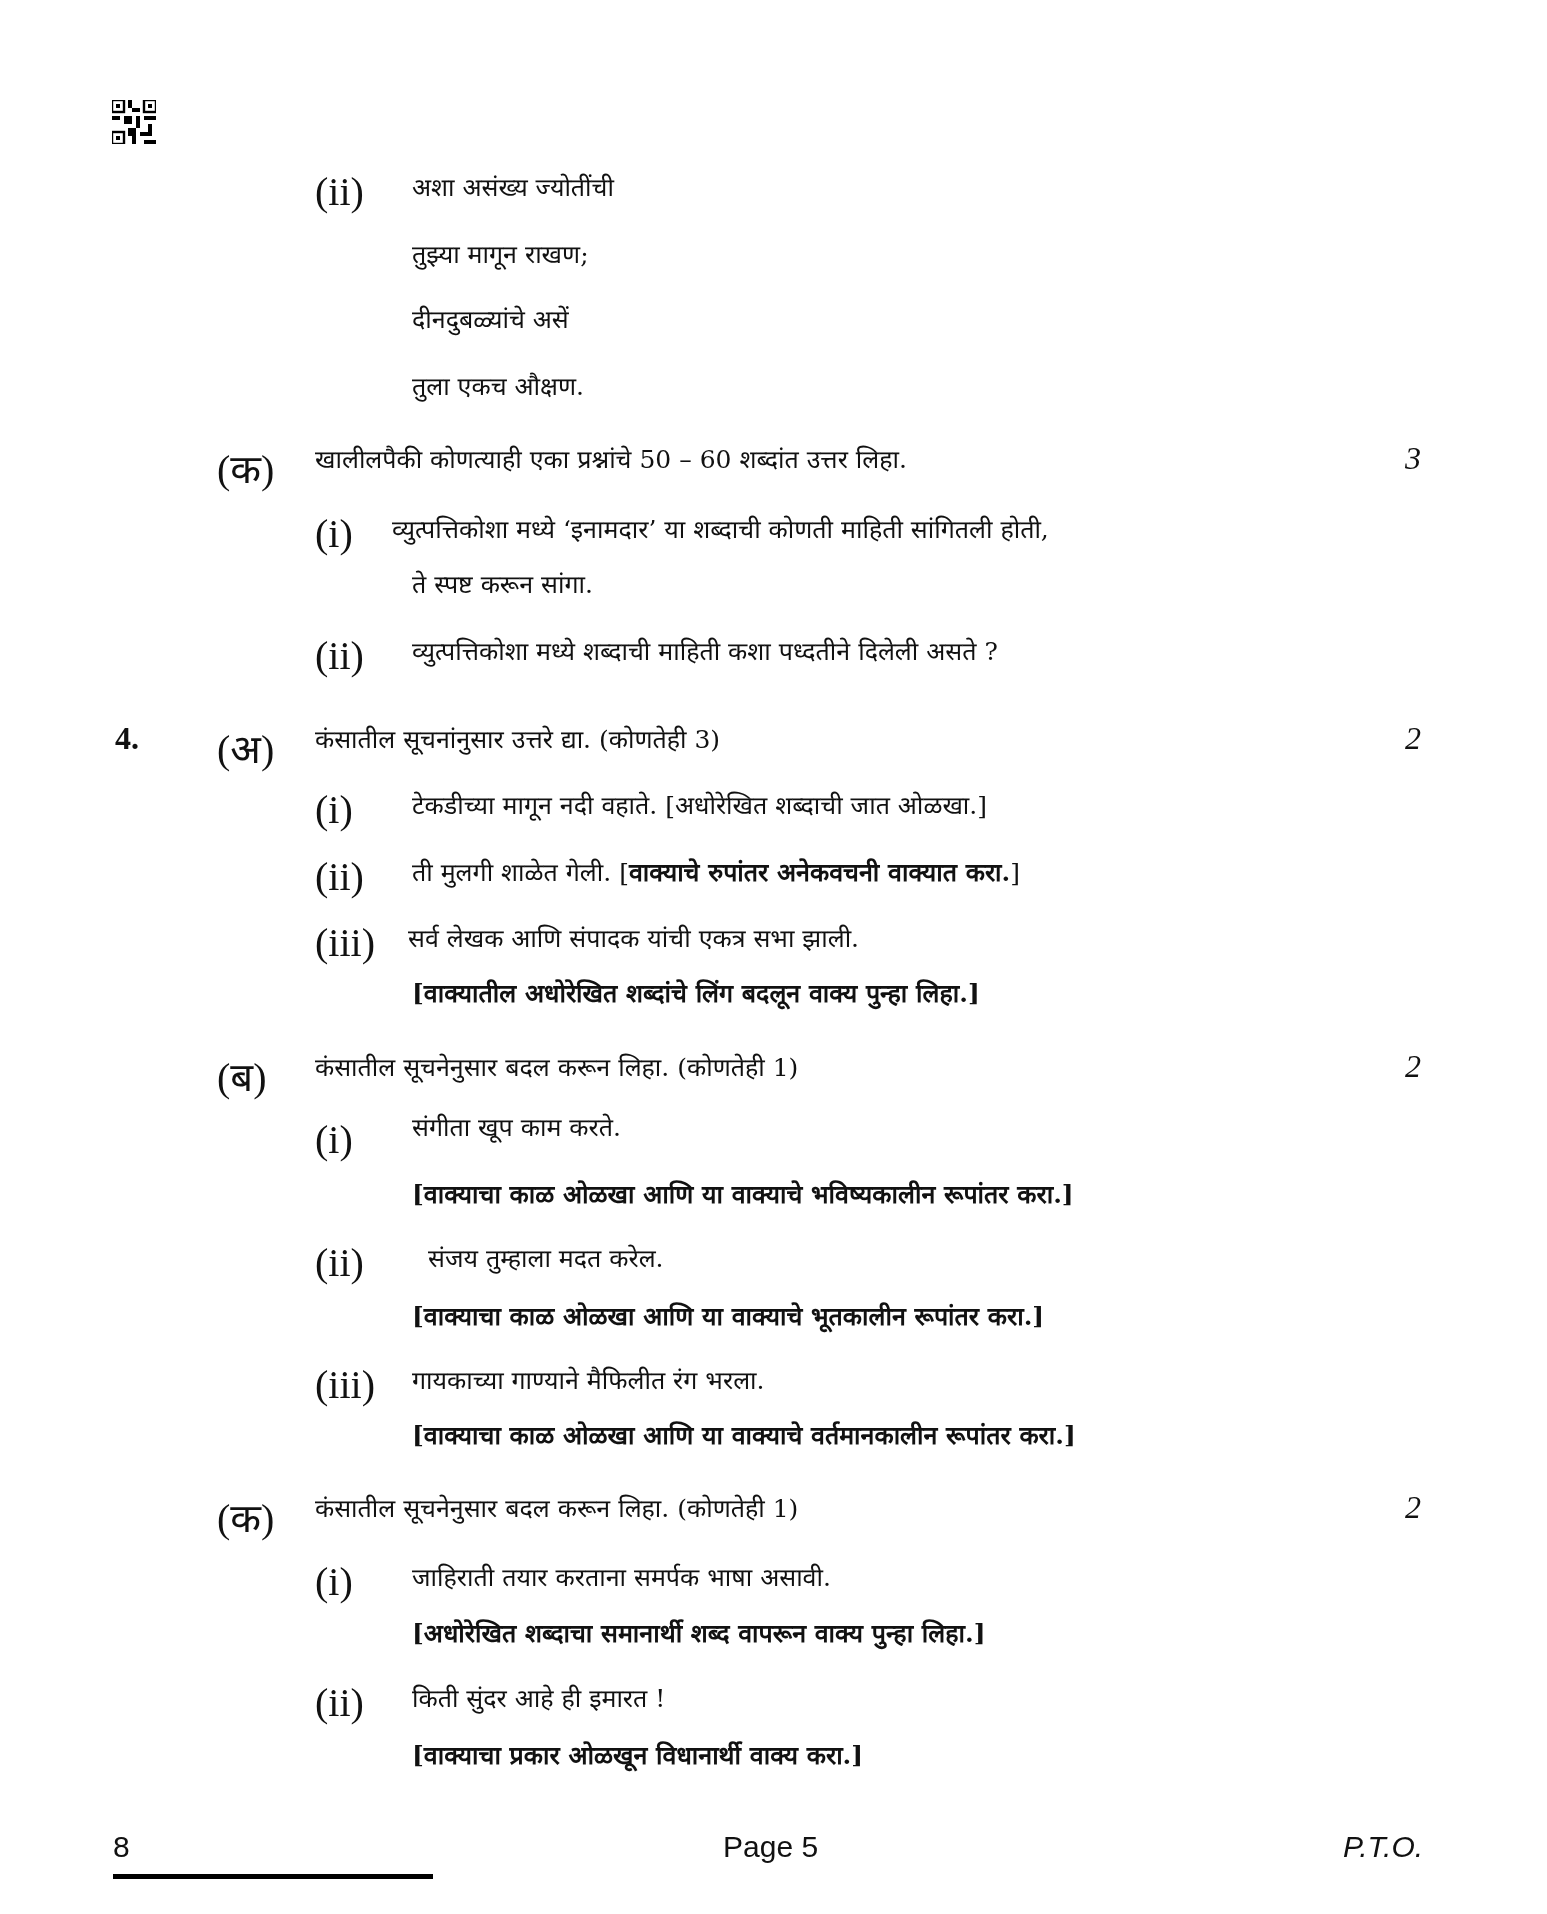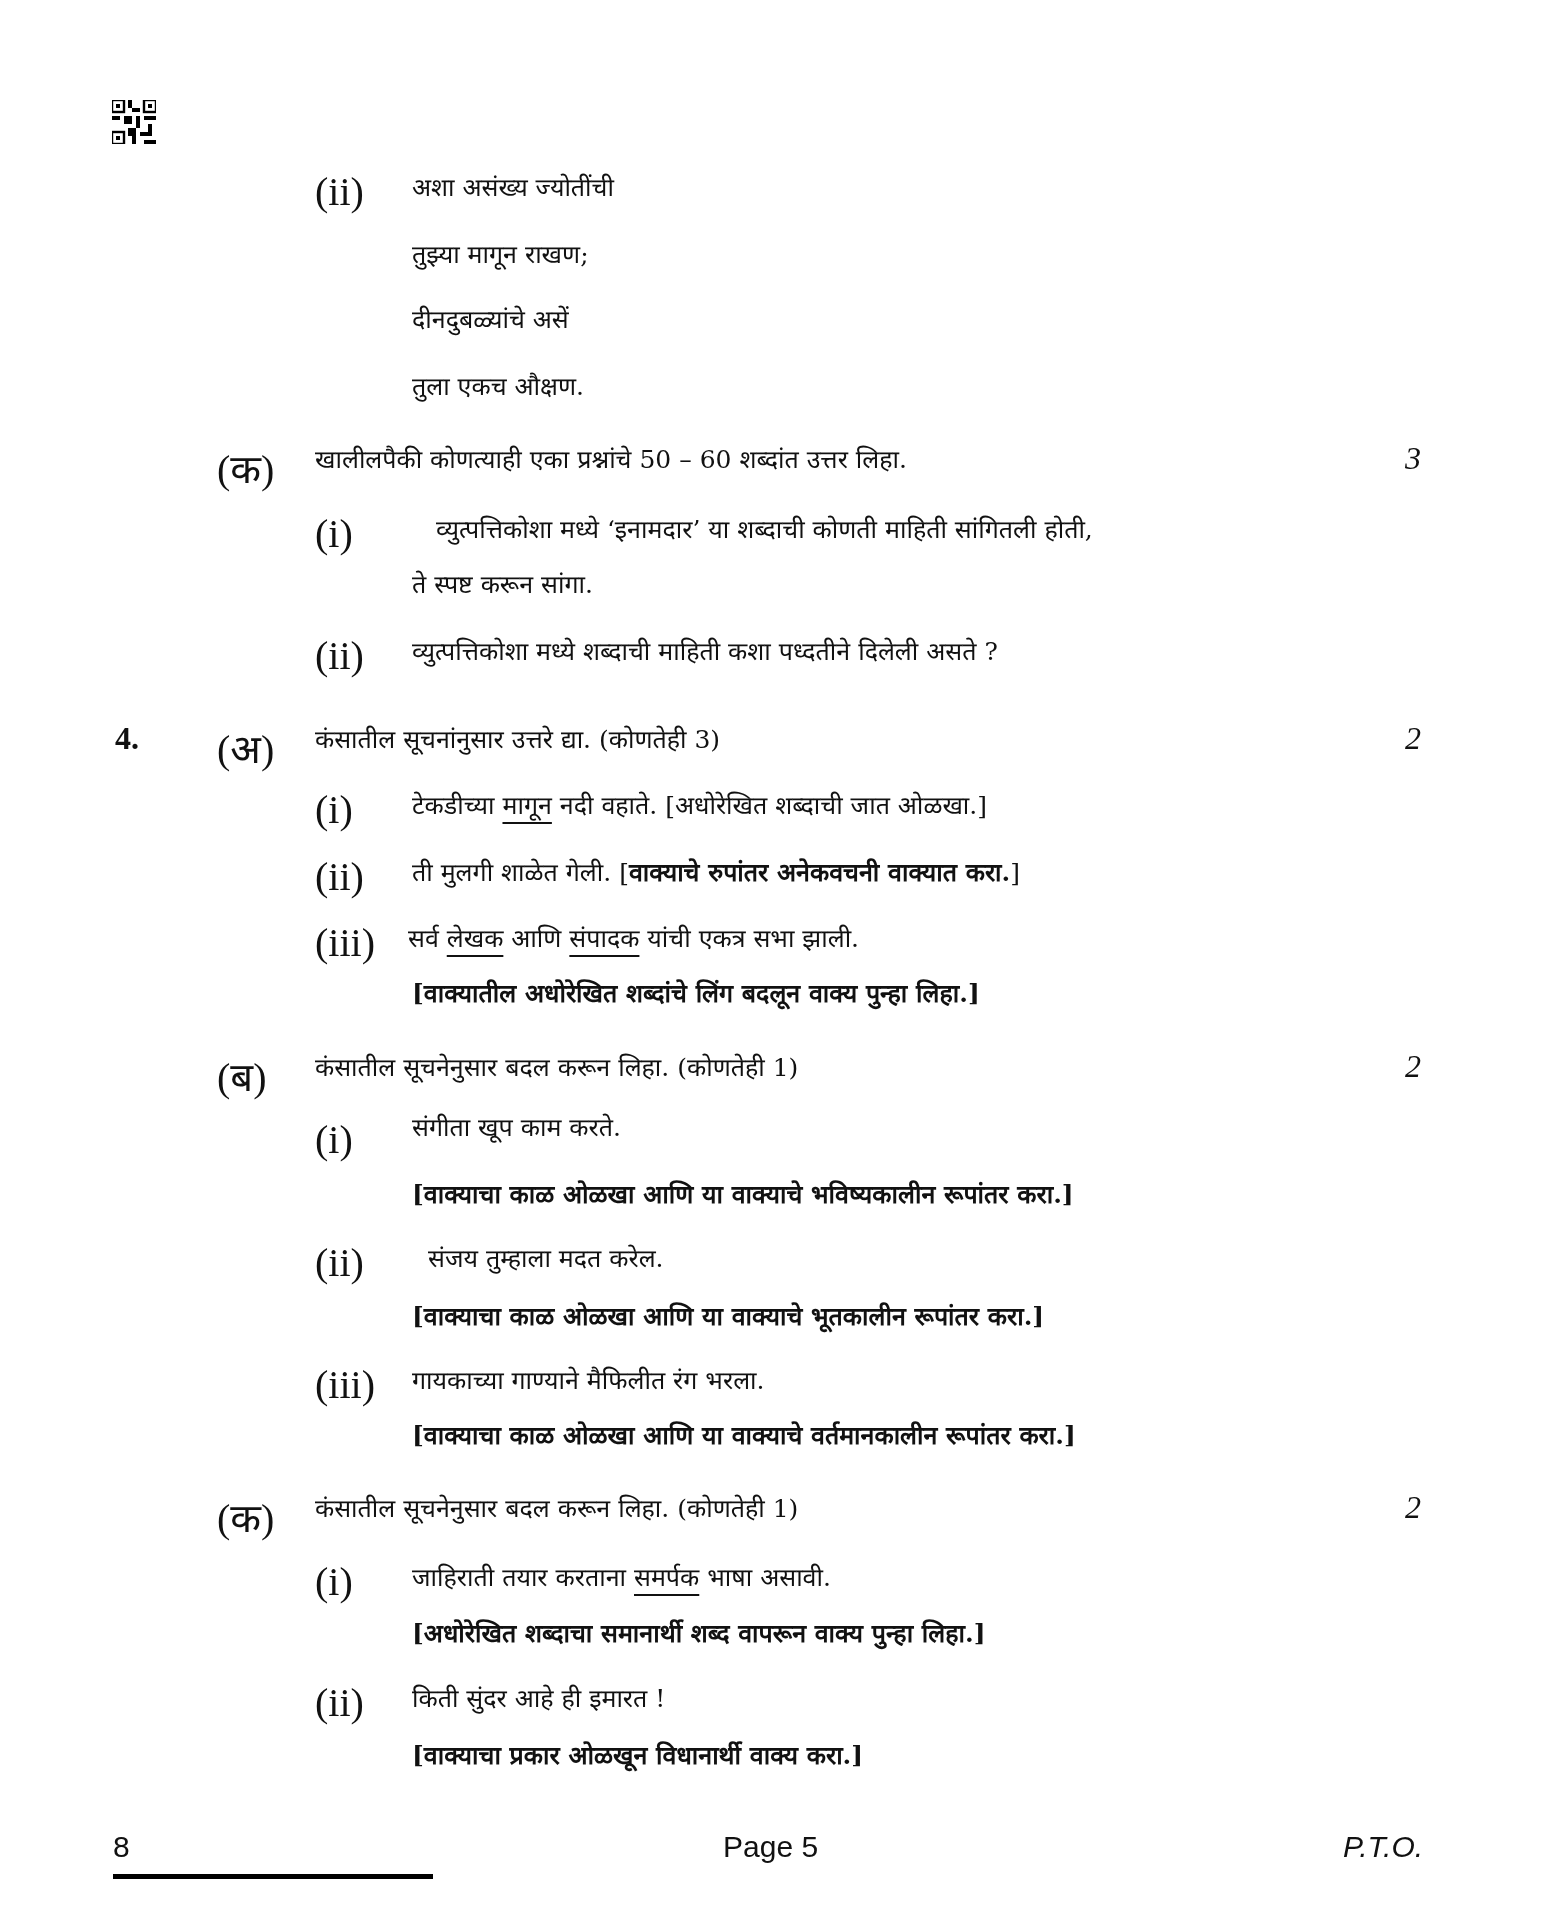--- a/index.html
+++ b/index.html
@@ -3,21 +3,21 @@
 <meta charset="utf-8">
 <style>
   html,body{margin:0;padding:0;background:#fff;}
   body{width:1547px;height:1914px;position:relative;overflow:hidden;font-family:"DejaVu Serif",serif;color:#111;}
   .abs{position:absolute;white-space:nowrap;}
   .t{font-size:25px;line-height:40px;}
   .b{font-weight:bold;}
   .num{font-family:"Liberation Serif",serif;font-size:32px;font-weight:bold;}
   .lbl{font-family:"Liberation Serif",serif;font-size:40px;}
   .mark{font-family:"Liberation Serif",serif;font-size:32px;font-style:italic;}
-  .u{text-decoration:underline;text-underline-offset:8px;text-decoration-thickness:2px;}
+  .u{text-underline-offset:8px;text-decoration-thickness:2px;}
   .qr{position:absolute;left:112px;top:100px;width:44px;height:44px;}
   .foot{font-family:"Liberation Sans",sans-serif;font-size:30px;}
   .rule{position:absolute;left:113px;top:1874px;width:320px;height:5px;background:#000;}
 </style>
 </head>
 <body>
 
 <svg class="qr" viewBox="0 0 11 11">
   <rect x="0" y="0" width="3" height="3" fill="none" stroke="#000" stroke-width="0.6"></rect>
   <rect x="8" y="0" width="3" height="3" fill="none" stroke="#000" stroke-width="0.6"></rect>
@@ -41,21 +41,21 @@
 <div class="abs lbl" style="left:315px;top:168px">(ii)</div>
 <div class="abs t" style="left:412px;top:168px">अशा असंख्य ज्योतींची</div>
 <div class="abs t" style="left:412px;top:235px">तुझ्या मागून राखण;</div>
 <div class="abs t" style="left:412px;top:300px">दीनदुबळ्यांचे असें</div>
 <div class="abs t" style="left:412px;top:367px">तुला एकच औक्षण.</div>
 
 <div class="abs lbl" style="left:217px;top:440px">(क)</div>
 <div class="abs t" style="left:315px;top:440px">खालीलपैकी कोणत्याही एका प्रश्नांचे 50 – 60 शब्दांत उत्तर लिहा.</div>
 <div class="abs mark" style="left:1405px;top:440px">3</div>
 <div class="abs lbl" style="left:315px;top:510px">(i)</div>
-<div class="abs t" style="left:436px;top:510px">व्युत्पत्तिकोशा मध्ये ‘इनामदार’ या शब्दाची कोणती माहिती सांगितली होती,</div>
+<div class="abs t" style="left:392px;top:510px">व्युत्पत्तिकोशा मध्ये ‘इनामदार’ या शब्दाची कोणती माहिती सांगितली होती,</div>
 <div class="abs t" style="left:412px;top:565px">ते स्पष्ट करून सांगा.</div>
 <div class="abs lbl" style="left:315px;top:632px">(ii)</div>
 <div class="abs t" style="left:412px;top:632px">व्युत्पत्तिकोशा मध्ये शब्दाची माहिती कशा पध्दतीने दिलेली असते ?</div>
 
 <div class="abs num" style="left:115px;top:720px">4.</div>
 <div class="abs lbl" style="left:217px;top:720px">(अ)</div>
 <div class="abs t" style="left:315px;top:720px">कंसातील सूचनांनुसार उत्तरे द्या. (कोणतेही 3)</div>
 <div class="abs mark" style="left:1405px;top:720px">2</div>
 
 <div class="abs lbl" style="left:315px;top:786px">(i)</div>

